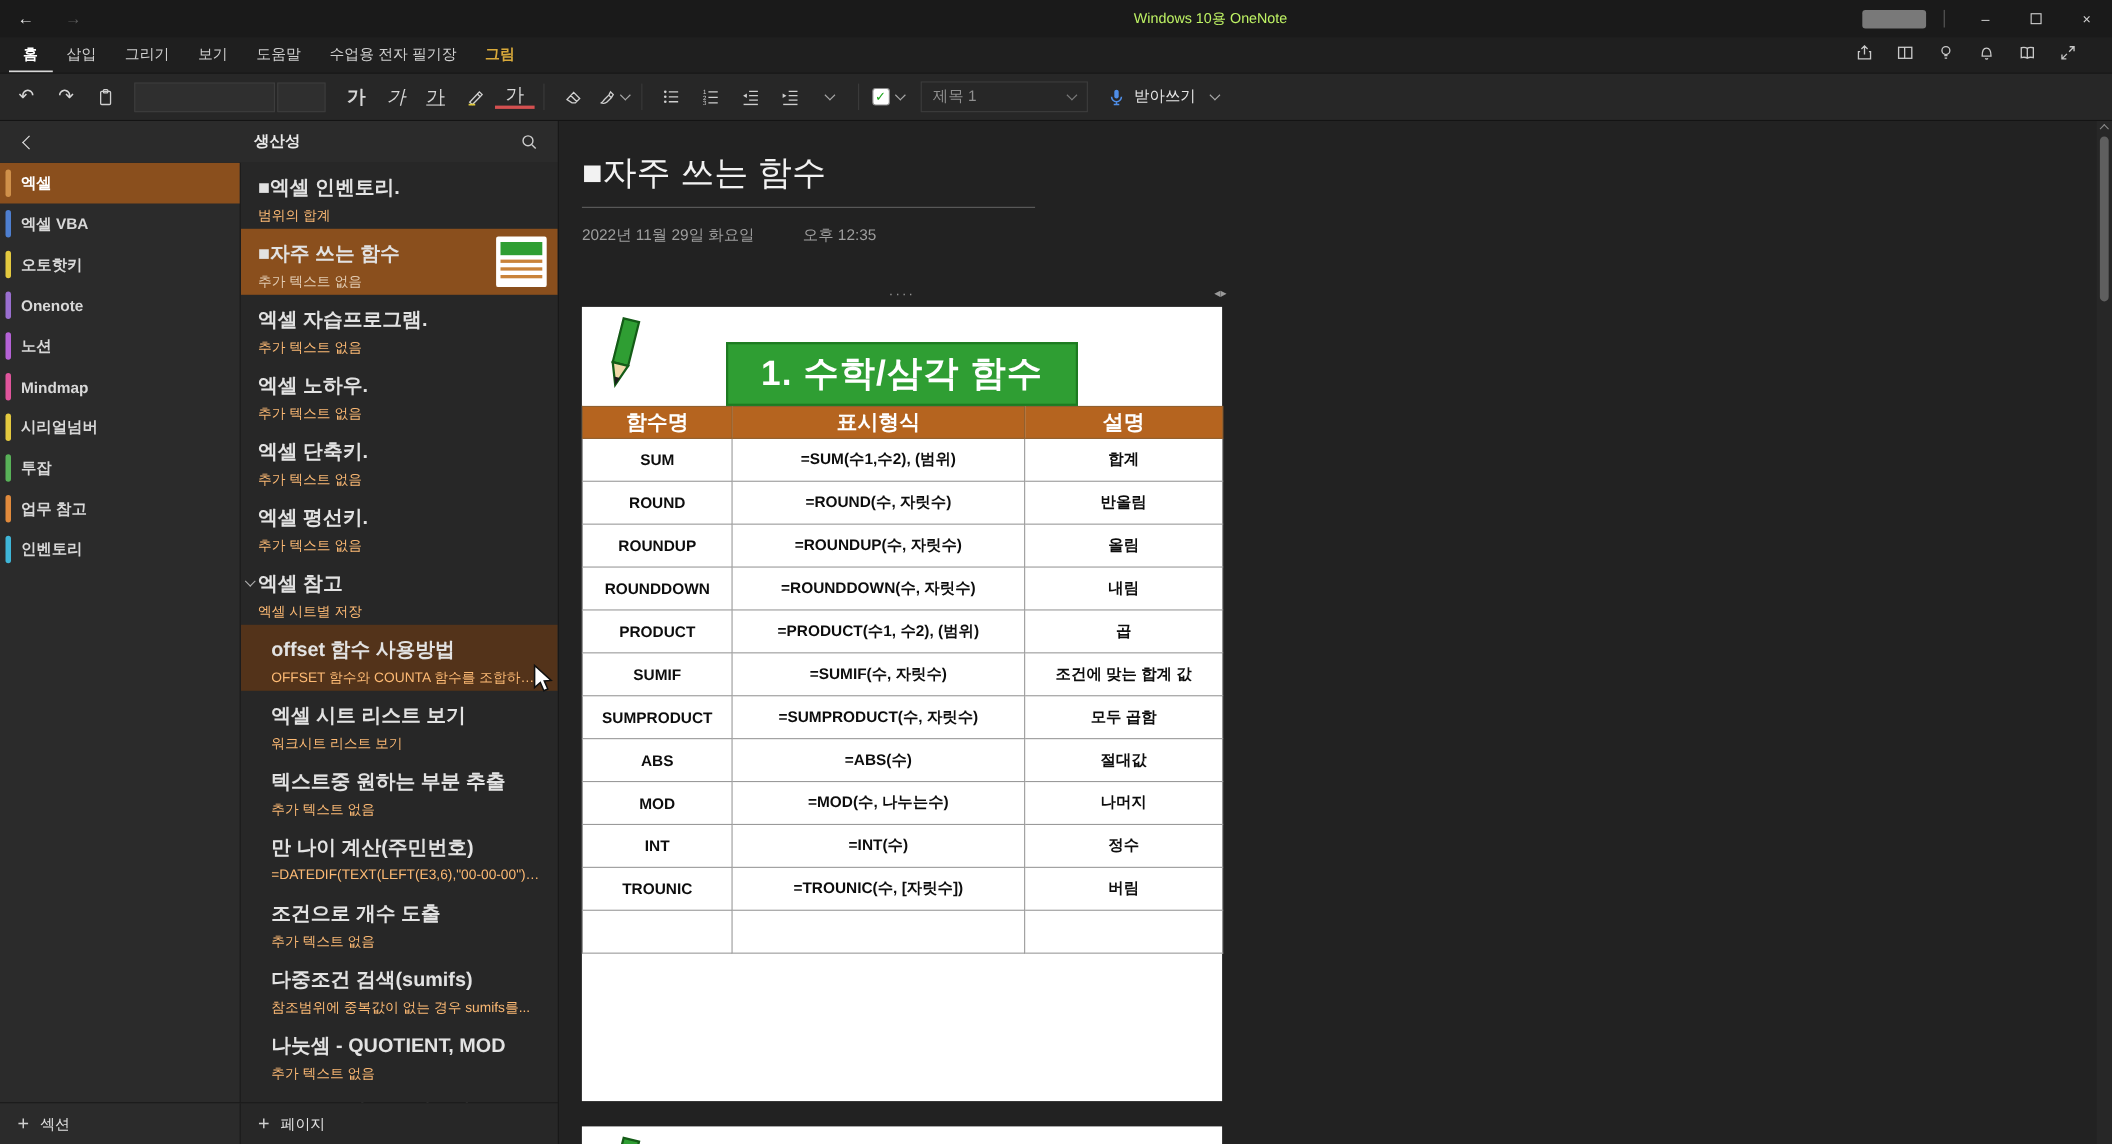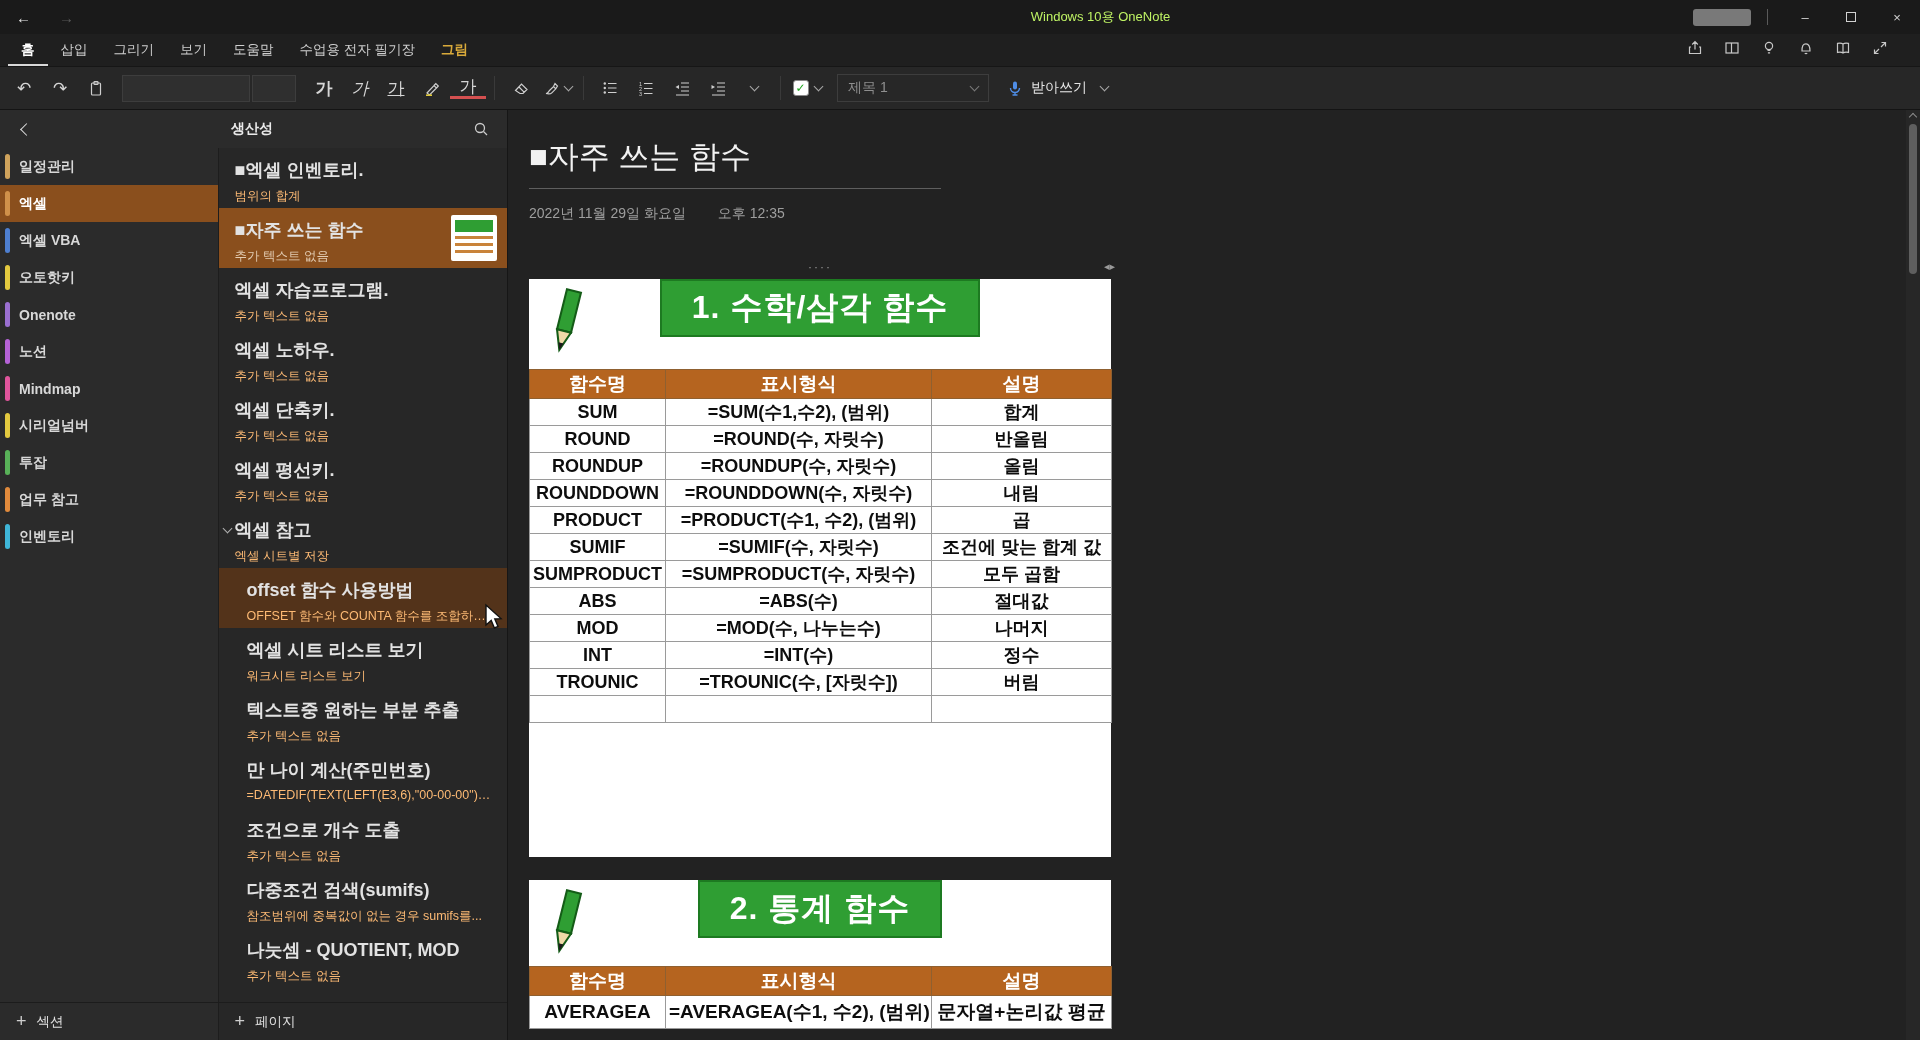--- a/index.html
+++ b/index.html
@@ -82,33 +82,33 @@
   .pg-hover { background:var(--c-hover-brown); }
   .pg-chev { position:absolute; left:5px; top:17px; width:7px; height:7px; border-right:1.6px solid #b0b0b0; border-bottom:1.6px solid #b0b0b0; transform:rotate(45deg); }
   .pg-thumb { position:absolute; right:10px; top:7px; width:46px; height:46px; background:#ffffff; border-radius:2px; }
   .pt-band { position:absolute; left:4px; right:4px; top:5px; height:12px; background:var(--c-image-heading-green); }
   .pt-l { position:absolute; left:4px; right:4px; height:3px; background:#c9833a; }
 
   
   .content { flex:1; background:#222222; position:relative; padding-left:21px; overflow:hidden; }
   .note-title { display:inline-block; margin-top:26px; font-size:31px; color:#f2f2f2; padding-bottom:10px; border-bottom:1px solid #5f5f5f; min-width:412px; }
   .daterow { margin-top:16px; font-size:14px; color:#9e9e9e; }
-  .ptime { margin-left:28px; }
+  .ptime { margin-left:40px; }
 
   .img-block { position:relative; width:582px; background:#ffffff; margin-top:56px; }
   .img-block + .img-block { margin-top:23px; }
   .img-handle-dots { position:absolute; top:-19px; left:50%; transform:translateX(-50%); color:#9a9a9a; font-size:12px; letter-spacing:2px; }
   .img-handle-arrows { position:absolute; top:-19px; right:-4px; color:#9a9a9a; font-size:11px; }
-  .img-banner { height:90px; display:flex; align-items:flex-start; justify-content:center; position:relative; }
+  .img-banner { height:90px; display:flex; align-items:flex-end; justify-content:center; position:relative; }
   .img-block:nth-of-type(2) .img-banner { height:86px; }
   .pencil { position:absolute; left:14px; top:8px; }
   .img-heading { background:var(--c-image-heading-green); color:#ffffff; font-weight:bold; font-size:32px; padding:5px 30px; letter-spacing:1px; border:2px solid #1d7a21; }
   .fn-table { border-collapse:collapse; width:100%; table-layout:fixed; }
   .fn-table th { background:var(--c-table-header-brown); color:#ffffff; font-size:19px; font-weight:bold; height:29px; border:1px solid #8f6030; }
-  .fn-table td { border:1px solid #9a9a9a; height:27px; text-align:center; font-size:18px; font-weight:bold; color:#0d0d0d; padding:0 3px; white-space:nowrap; overflow:hidden; }
+  .fn-table td { border:1px solid #9a9a9a; height:39px; text-align:center; font-size:14px; font-weight:bold; color:#0d0d0d; padding:0 3px; white-space:nowrap; overflow:hidden; }
   .img-block:nth-of-type(2) .fn-table td { height:33px; font-size:19px; }
 
   .scrollbar { position:absolute; right:0; top:0; bottom:0; width:14px; background:#272727; }
   .sb-up { position:absolute; top:4px; left:3.5px; width:6px; height:6px; border-left:1.6px solid #8a8a8a; border-top:1.6px solid #8a8a8a; transform:rotate(45deg); }
   .sb-thumb { position:absolute; top:14px; left:3px; right:3px; height:150px; background:#5f5f5f; border-radius:4px; }
 
   .cursor { position:absolute; left:483px; top:603px; z-index:99; }
 </style>
 </head>
 <body>
@@ -256,24 +256,20 @@
       <div class="lheader">
         <span class="backchev"></span>
         <span class="lheader-title">생산성</span>
         <svg width="16" height="16" viewBox="0 0 16 16">
             <circle cx="7" cy="7" r="4.5"></circle>
             <line x1="10.5" y1="10.5" x2="14" y2="14"></line>
           </svg>
       </div>
       <div class="lists">
         <div class="sectionlist">
-            <div class="sec">
-              <span class="sec-bar" style="background: rgb(207, 163, 92);"></span>
-              <span class="sec-lab">일정관리</span>
-            </div>
             <div class="sec sec-sel">
               <span class="sec-bar" style="background: rgb(208, 145, 74);"></span>
               <span class="sec-lab">엑셀</span>
             </div>
             <div class="sec">
               <span class="sec-bar" style="background: rgb(78, 127, 208);"></span>
               <span class="sec-lab">엑셀 VBA</span>
             </div>
             <div class="sec">
               <span class="sec-bar" style="background: rgb(227, 201, 63);"></span>

